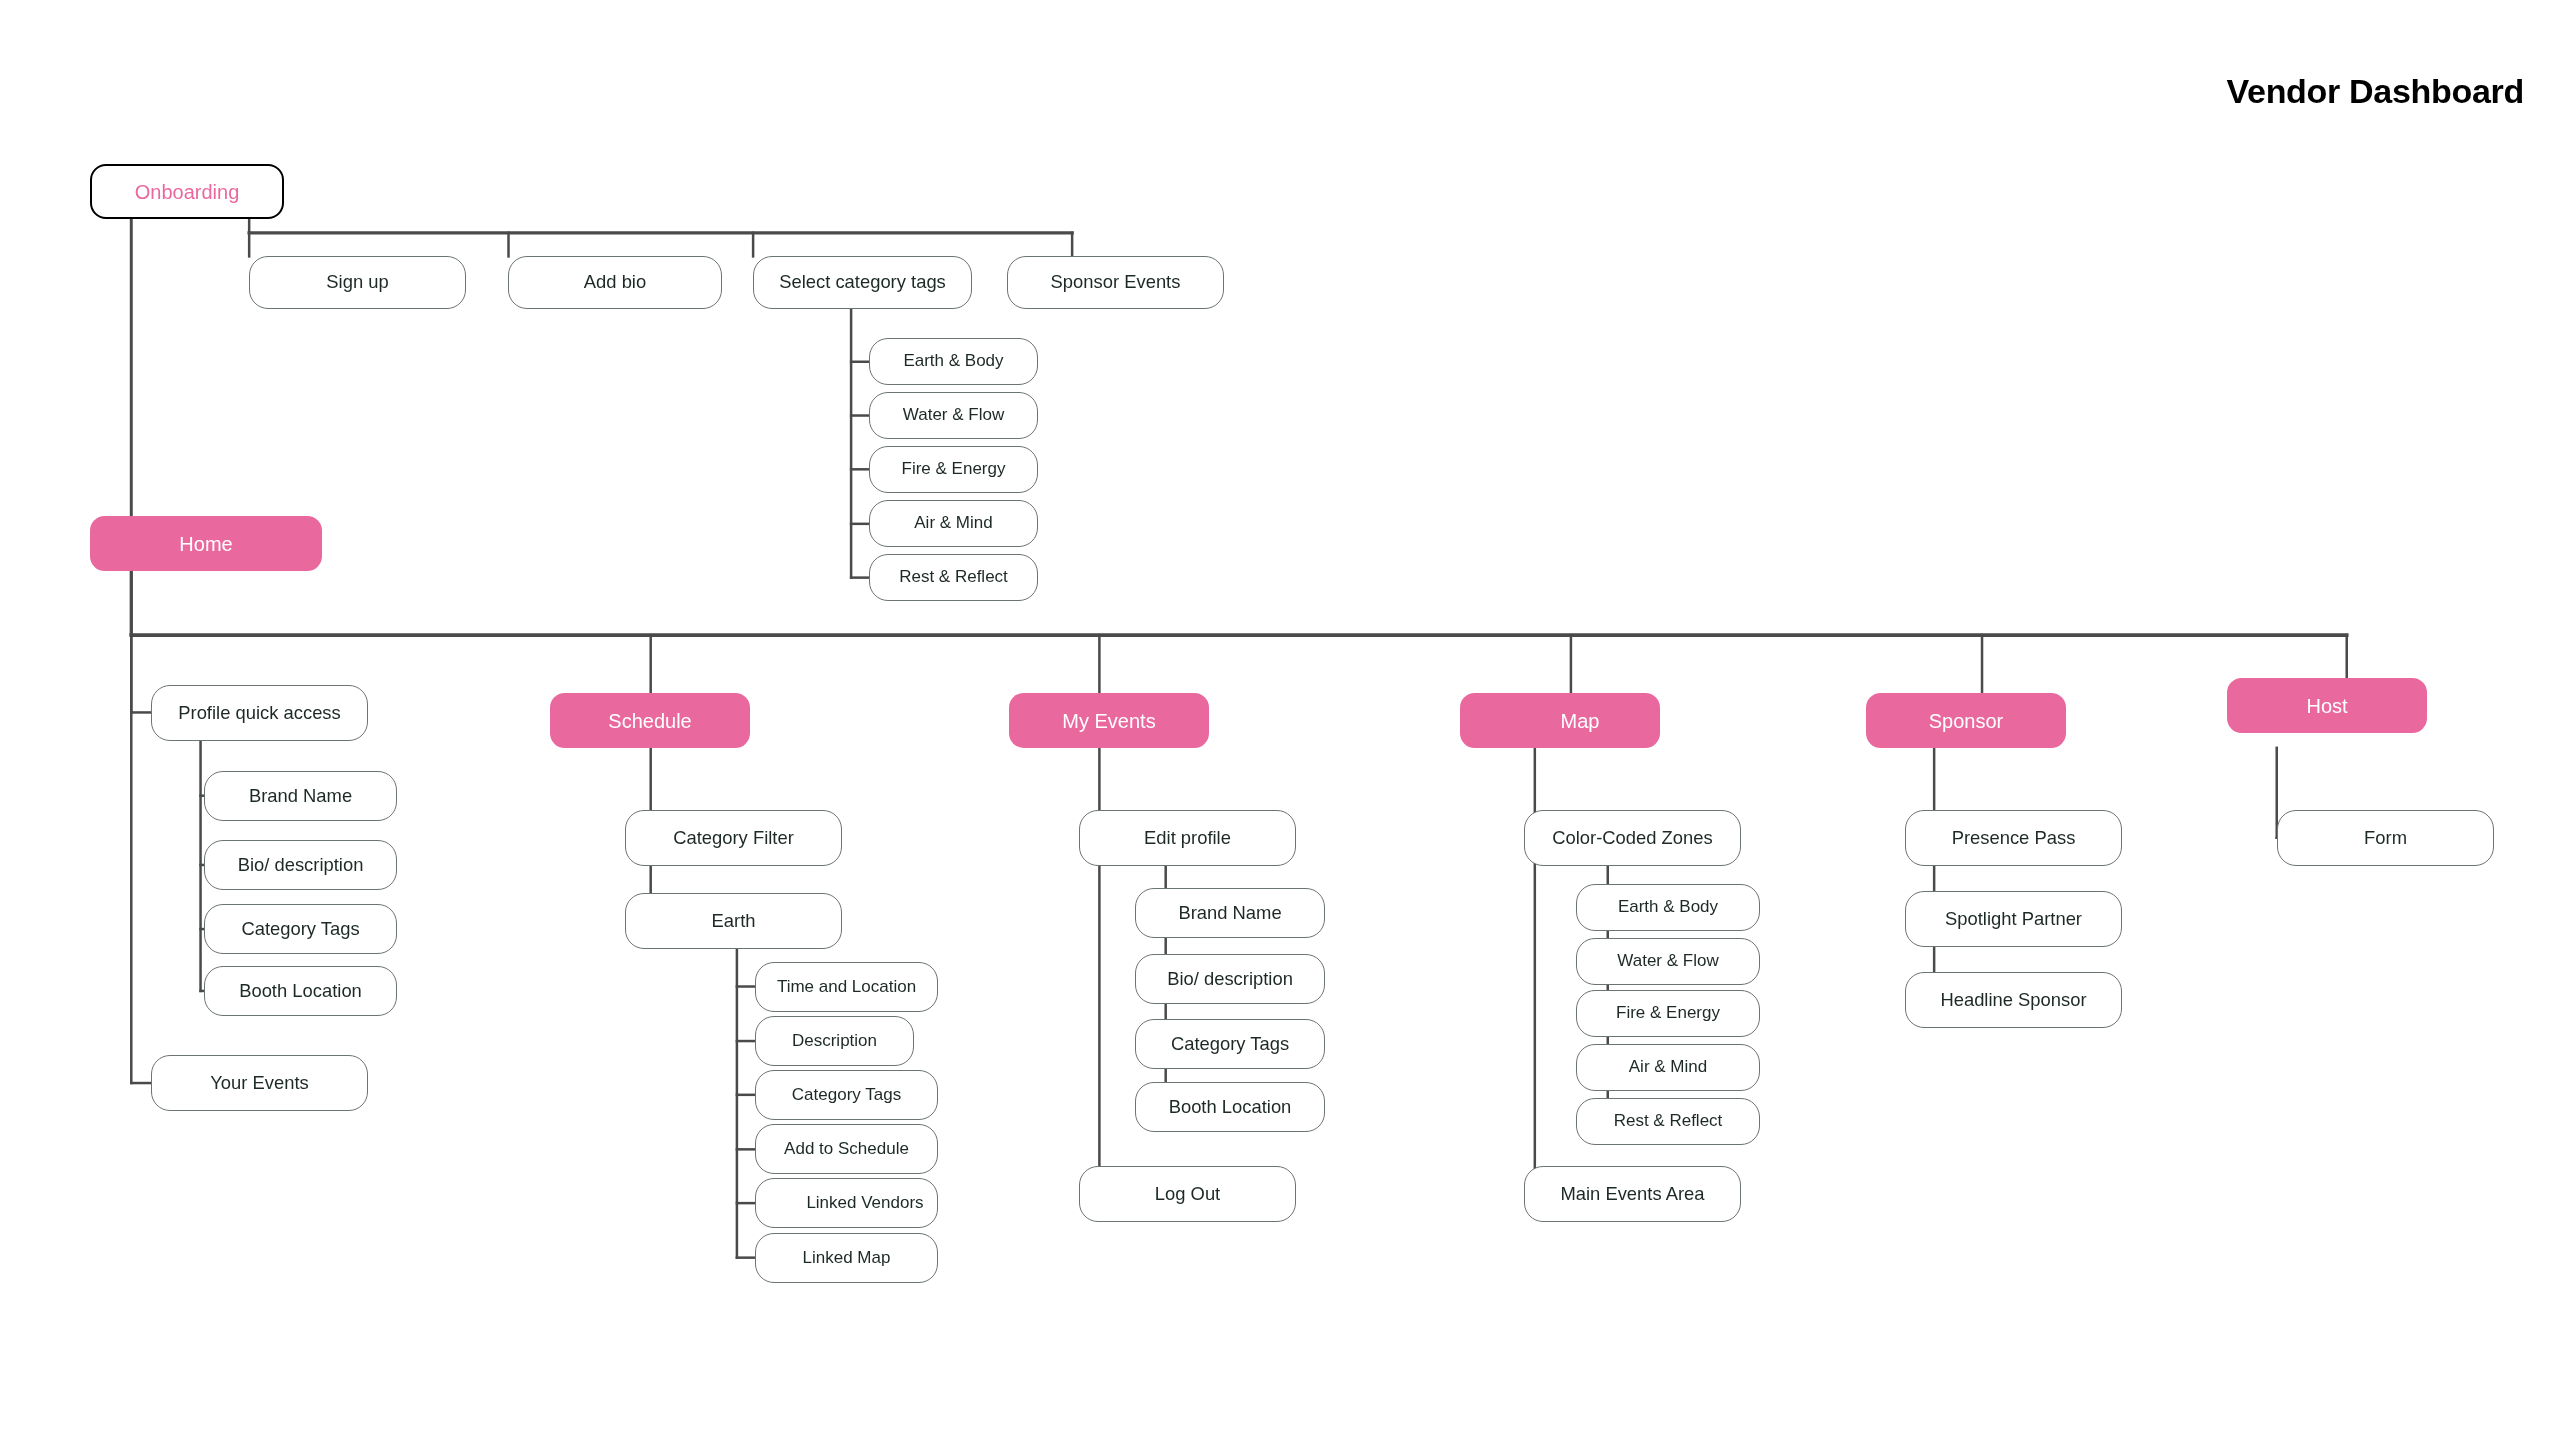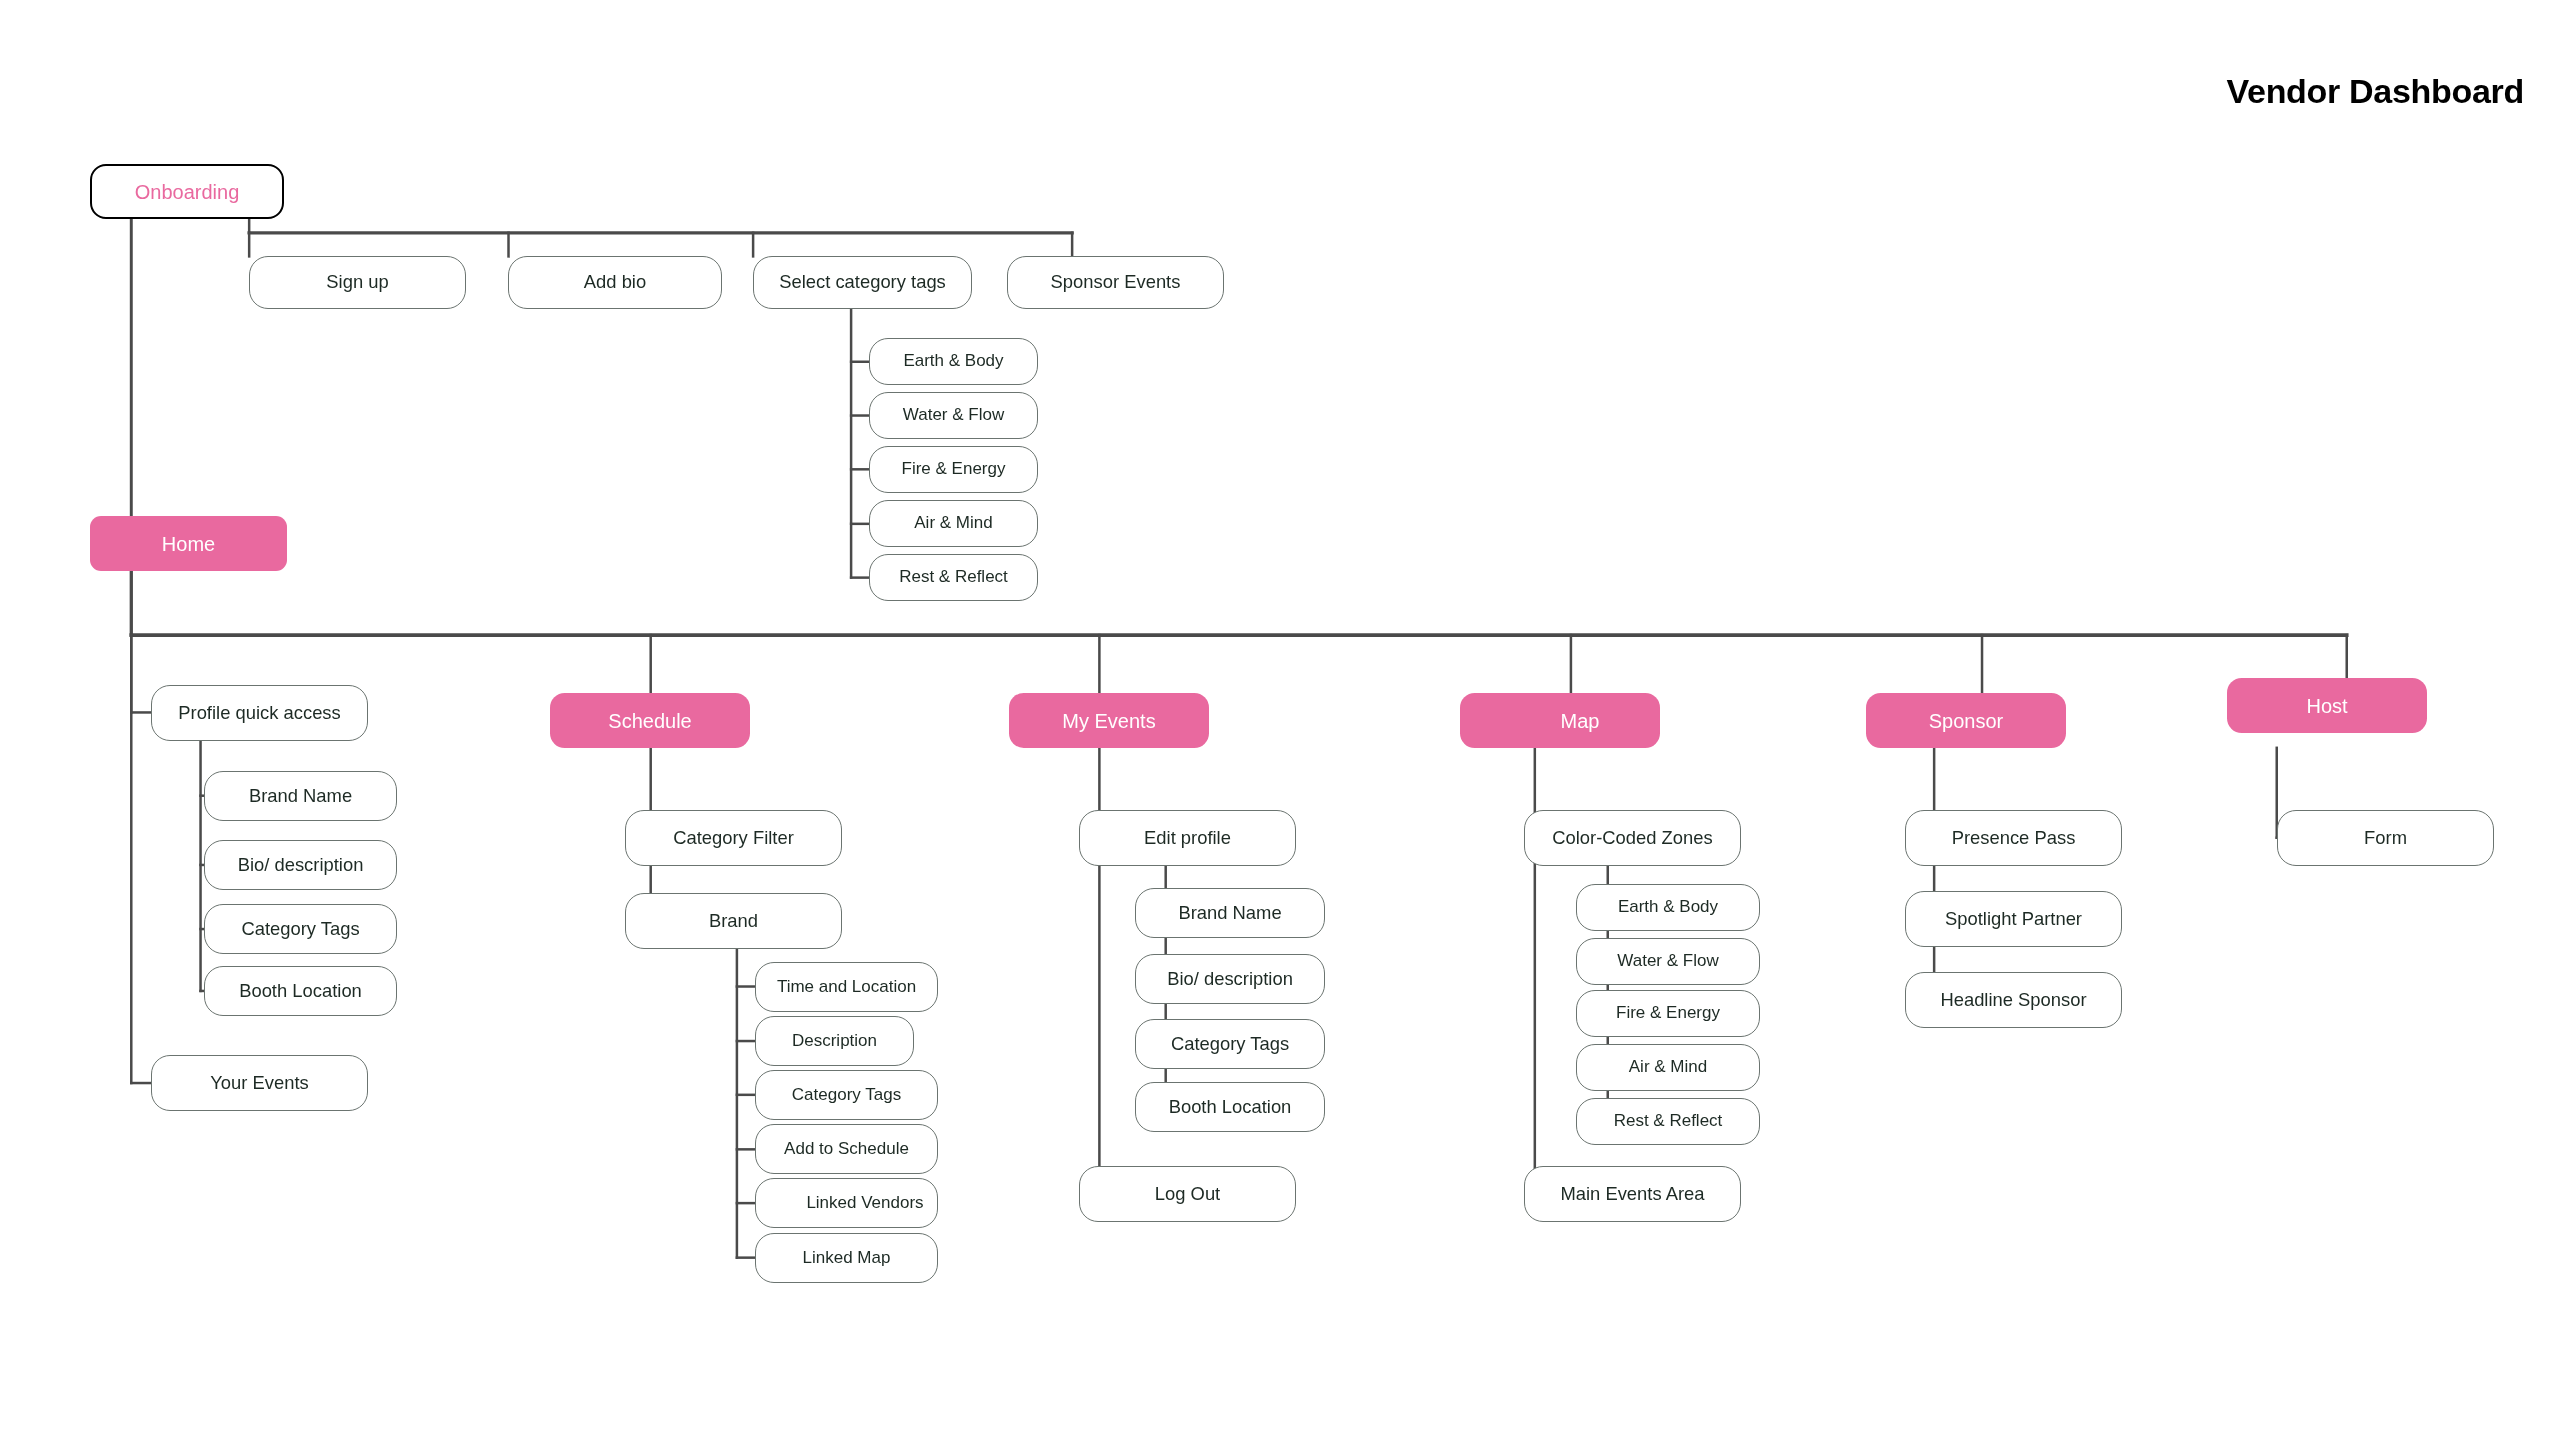--- a/index.html
+++ b/index.html
@@ -183,21 +183,21 @@
   <div class="node plain" style="left:869px;top:446px;width:169px;height:47px;font-size:17px;">
     <span>Fire &amp; Energy</span>
   </div>
   <div class="node plain" style="left:869px;top:500px;width:169px;height:47px;font-size:17px;">
     <span>Air &amp; Mind</span>
   </div>
   <div class="node plain" style="left:869px;top:554px;width:169px;height:47px;font-size:17px;">
     <span>Rest &amp; Reflect</span>
   </div>
 
-  <div class="node pink" style="left:90px;top:516px;width:197px;height:55px;border-radius:11px;">
+  <div class="node pink" style="left:90px;top:516px;width:232px;height:55px;">
     <span>Home</span>
   </div>
 
   <div class="node plain" style="left:151px;top:685px;width:217px;height:56px;">
     <span>Profile quick access</span>
   </div>
   <div class="node plain" style="left:204px;top:771px;width:193px;height:50px;">
     <span>Brand Name</span>
   </div>
   <div class="node plain" style="left:204px;top:840px;width:193px;height:50px;">
@@ -213,21 +213,21 @@
     <span>Your Events</span>
   </div>
 
   <div class="node pink" style="left:550px;top:693px;width:200px;height:55px;">
     <span>Schedule</span>
   </div>
   <div class="node plain" style="left:625px;top:810px;width:217px;height:56px;">
     <span>Category Filter</span>
   </div>
   <div class="node plain" style="left:625px;top:893px;width:217px;height:56px;">
-    <span>Brand</span>
+    <span>Earth</span>
   </div>
   <div class="node plain" style="left:755px;top:962px;width:183px;height:50px;font-size:17px;">
     <span>Time and Location</span>
   </div>
   <div class="node plain" style="left:755px;top:1016px;width:159px;height:50px;font-size:17px;">
     <span>Description</span>
   </div>
   <div class="node plain" style="left:755px;top:1070px;width:183px;height:50px;font-size:17px;">
     <span>Category Tags</span>
   </div>

